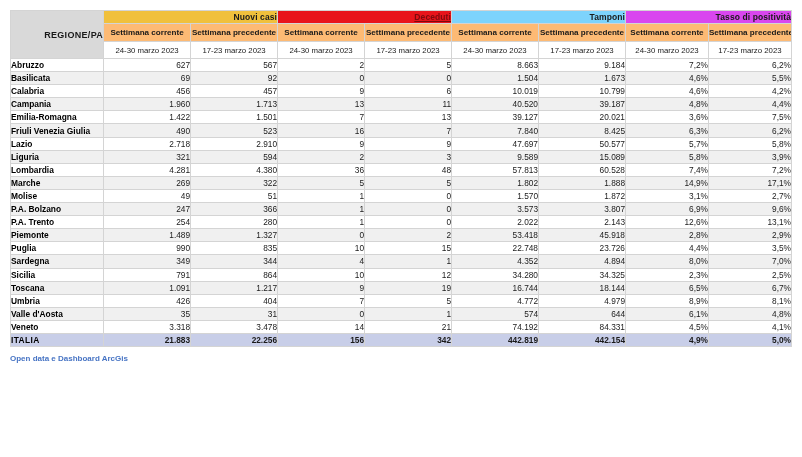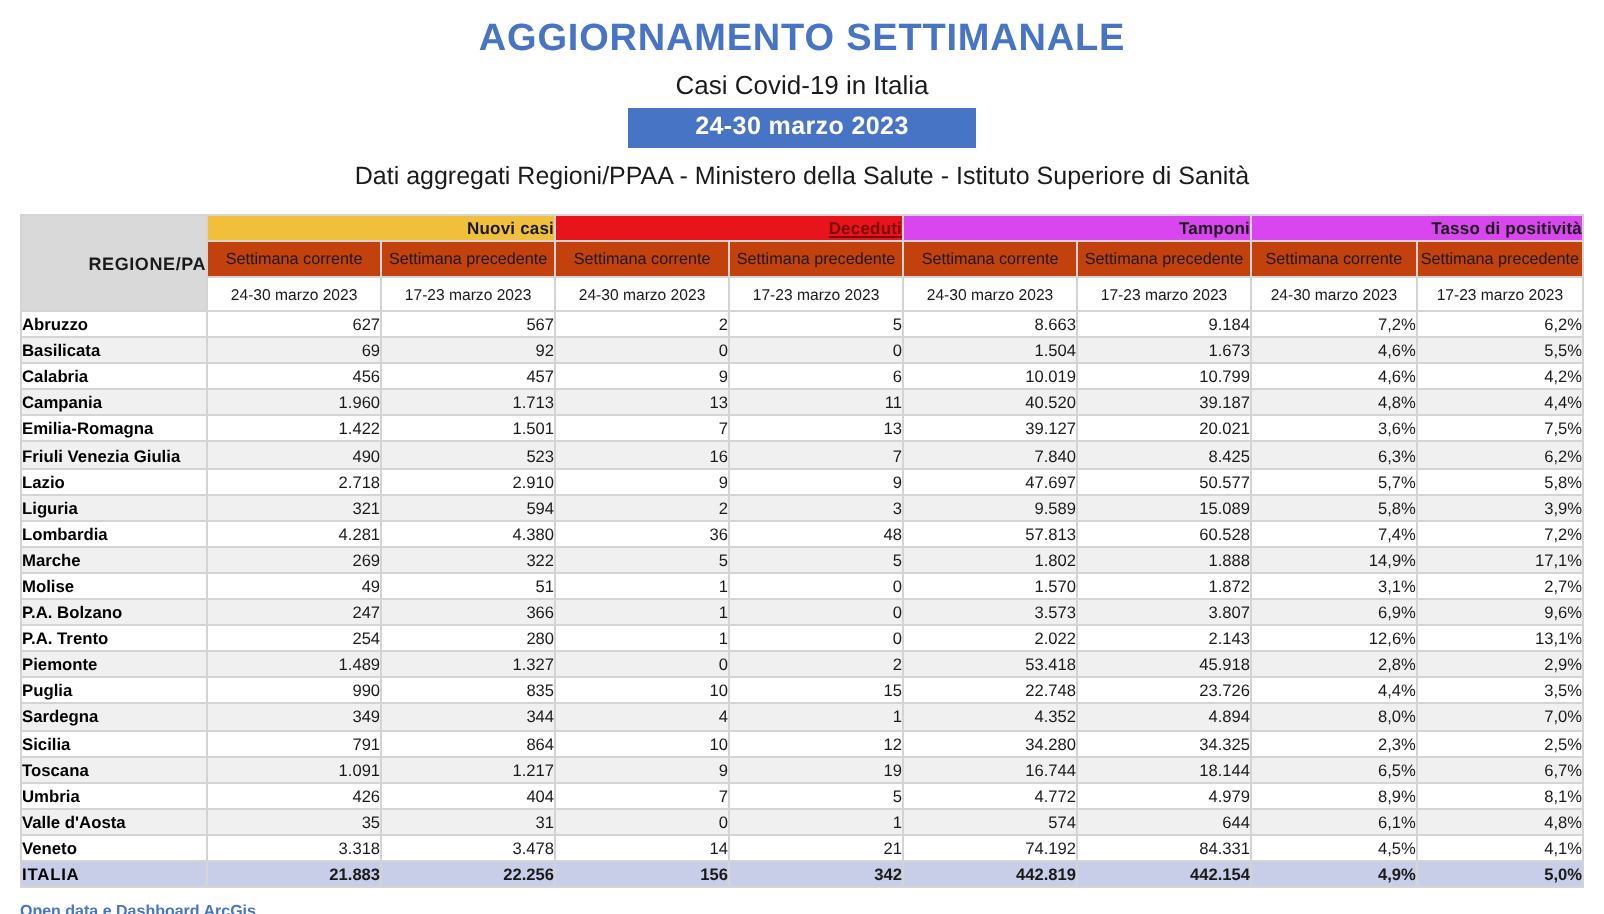--- a/index.html
+++ b/index.html
@@ -82,41 +82,41 @@
   .grp {
     height: 12px;
     font-size: 8.5px;
     font-weight: bold;
     text-align: right;
     color: #1a1a1a;
     letter-spacing: 0.1px;
   }
   .grp-casi      { background: #F0C03C; }
   .grp-deceduti  { background: #E8141B; color: #7d0a0d; text-decoration: underline; }
-  .grp-tamponi   { background: #d946ef; }
+  .grp-tamponi   { background: #7dd3fc; }
   .grp-tasso     { background: #d946ef; }
 
   
   .corner {
     background: #D9D9D9;
     text-align: right;
     vertical-align: middle;
     font-weight: bold;
     font-size: 9px;
     letter-spacing: 0.3px;
     color: #1a1a1a;
   }
 
   .sub {
     height: 17px;
     text-align: center;
     vertical-align: middle;
-    font-weight: normal;
+    font-weight: bold;
     font-size: 8.1px;
-    background: #c2410c;
+    background: #fdba74;
     color: #1a1a1a;
   }
   .dat {
     height: 16px;
     text-align: center;
     vertical-align: middle;
     font-size: 7.8px;
     background: #ffffff;
     color: #1a1a1a;
   }
@@ -162,28 +162,20 @@
     font-weight: bold;
     font-size: 8px;
     line-height: 11px;
   }
 </style>
 </head>
 <body>
 
 <div class="page">
 
-  <div class="header">
-    <div class="main-title">AGGIORNAMENTO SETTIMANALE</div>
-    <div class="subtitle">Casi Covid-19 in Italia</div>
-    <div class="date-band-wrap">
-      <div class="date-band">24-30 marzo 2023</div>
-    </div>
-    <div class="source-line">Dati aggregati Regioni/PPAA - Ministero della Salute - Istituto Superiore di Sanità</div>
-  </div>
 
   <div class="table-wrap">
     <table class="covid">
       <colgroup>
         <col style="width:92px">
         <col style="width:86px">
           <col style="width:86px">
         <col style="width:86px">
           <col style="width:86px">
         <col style="width:86px">

